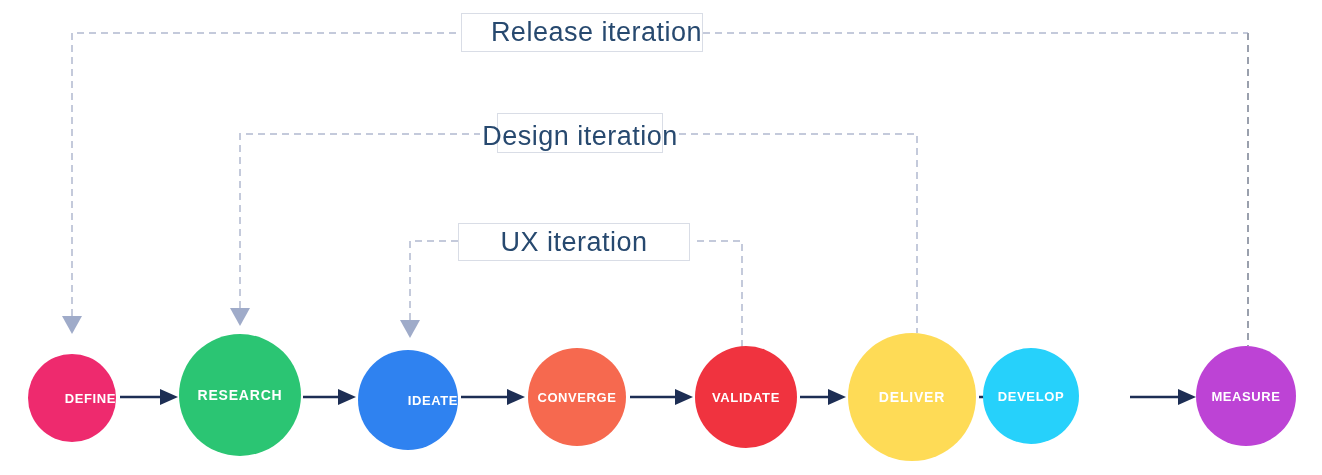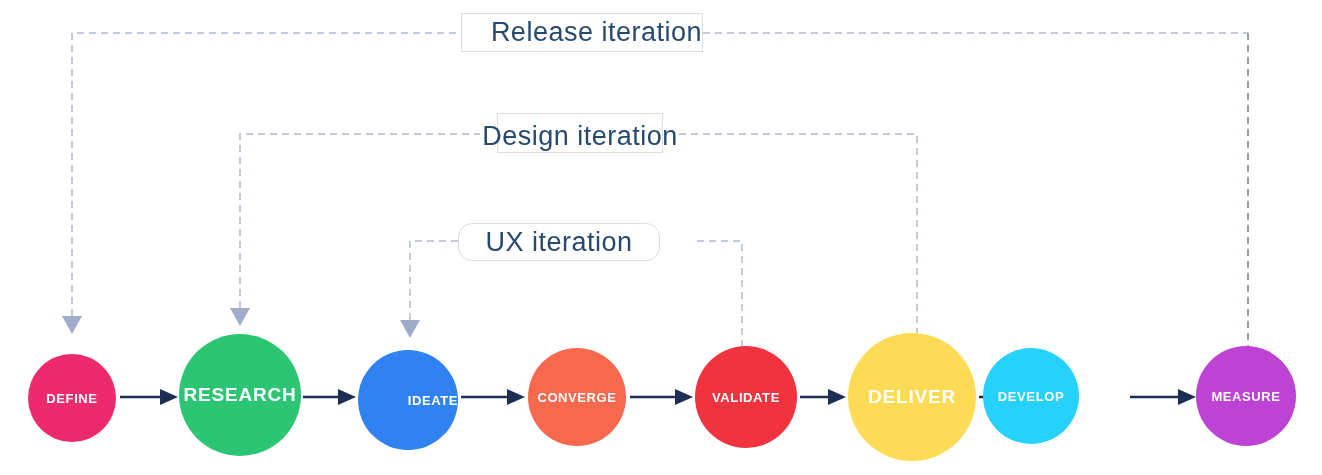--- a/index.html
+++ b/index.html
@@ -25,36 +25,36 @@
     justify-content: center;
     white-space: nowrap;
     font-size: 27px;
     font-weight: 400;
     letter-spacing: 0.5px;
     box-sizing: border-box;
     z-index: 2;
   }
   .iter-box.release { left: 461px; top: 13px;  width: 242px; height: 39px; }
   .iter-box.design  { left: 497px; top: 113px; width: 166px; height: 40px; }
-  .iter-box.ux      { left: 458px; top: 223px; width: 202px; height: 38px; border-radius: 14px; }
+  .iter-box.ux      { left: 458px; top: 223px; width: 232px; height: 38px; }
   .stage {
     position: absolute;
     border-radius: 50%;
     display: flex;
     align-items: center;
     justify-content: center;
     color: #ffffff;
     font-weight: bold;
     letter-spacing: 0.6px;
     z-index: 3;
     text-align: center;
   }
   .stage.small { font-size: 13px; }
-  .stage.large { font-size: 19px; letter-spacing: 0.8px; }
-  .s-define   { left: 28px;   top: 354px; width: 88px;  height: 88px;  }
+  .stage.large { font-size: 14px; letter-spacing: 0.8px; }
+  .s-define   { left: 28px;   top: 354px; width: 88px;  height: 88px; justify-content: flex-end;  }
   .s-research { left: 179px;  top: 334px; width: 122px; height: 122px; }
   .s-ideate   { left: 358px;  top: 350px; width: 100px; height: 100px; }
   .s-converge { left: 528px;  top: 348px; width: 98px;  height: 98px;  }
   .s-validate { left: 695px;  top: 346px; width: 102px; height: 102px; }
   .s-deliver  { left: 848px;  top: 333px; width: 128px; height: 128px; }
   .s-develop  { left: 983px; top: 348px; width: 96px;  height: 96px;  }
   .s-measure  { left: 1196px; top: 346px; width: 100px; height: 100px; }
 </style>
 </head>
 <body>

